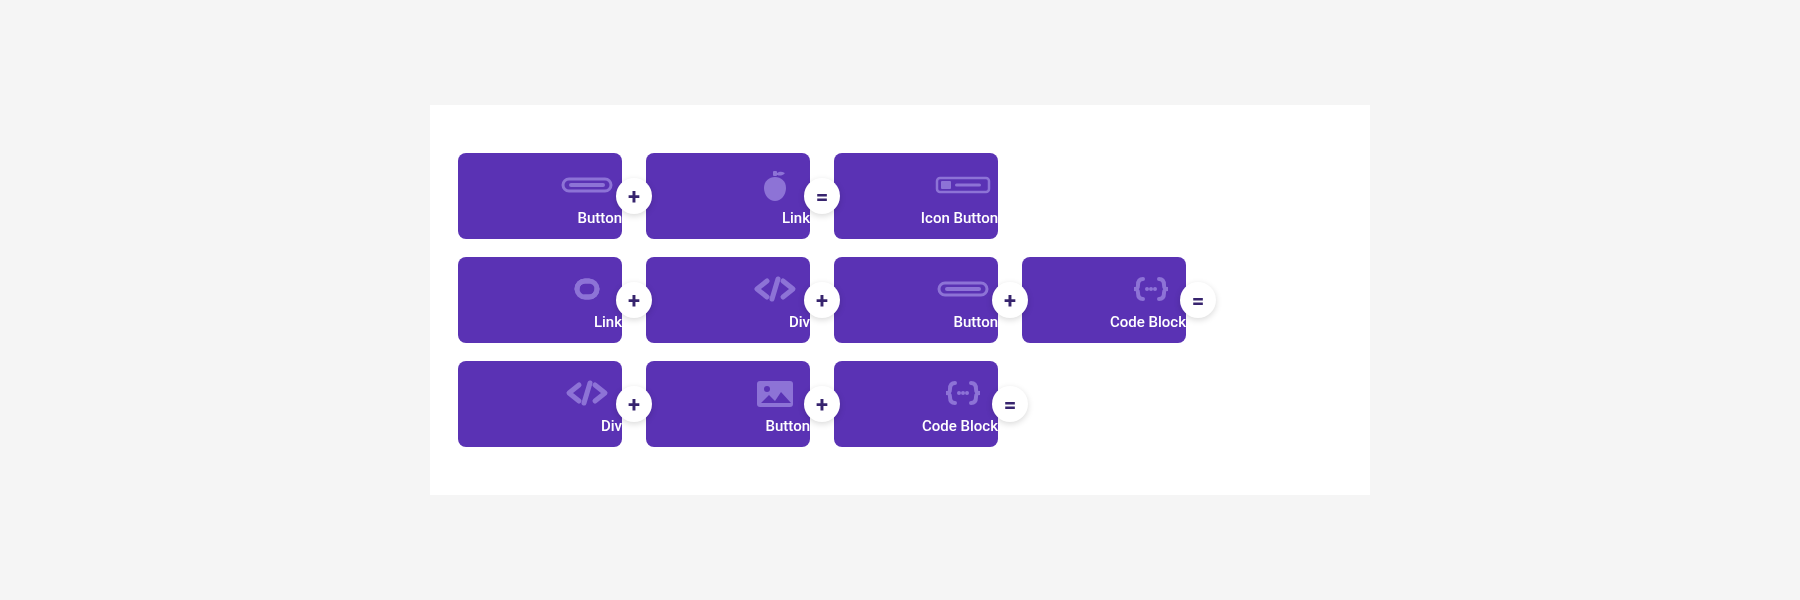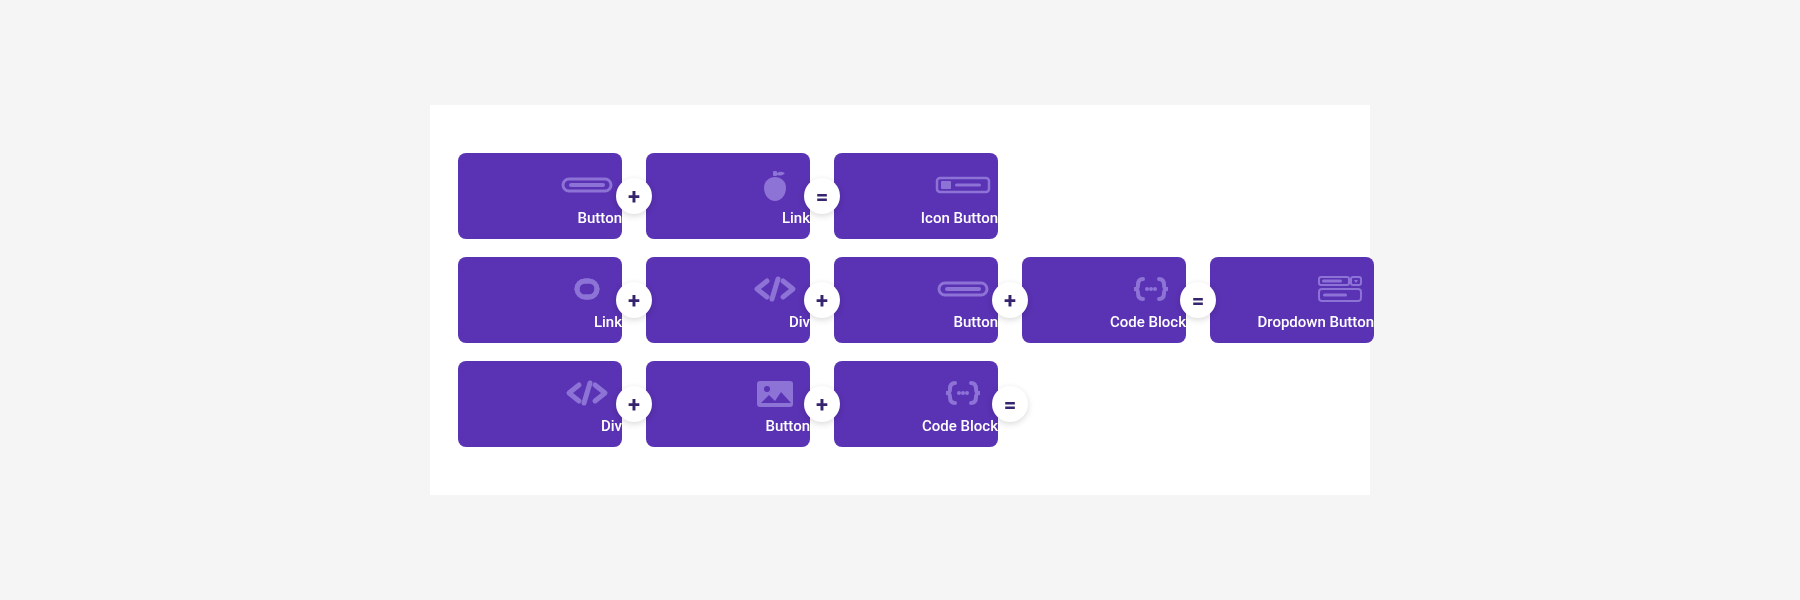--- a/index.html
+++ b/index.html
@@ -167,28 +167,20 @@
         <div class="op">+</div>
         <div class="card">
           <div class="glyph">
             <svg width="70" height="40">
               <use href="#ic-code-block"></use>
             </svg>
           </div>
           <div class="label">Code Block</div>
         </div>
         <div class="op">=</div>
-        <div class="card">
-          <div class="glyph">
-            <svg width="70" height="40">
-              <use href="#ic-dropdown-button"></use>
-            </svg>
-          </div>
-          <div class="label">Dropdown Button</div>
-        </div>
       </div>
       <div class="row">
         <div class="card">
           <div class="glyph">
             <svg width="70" height="40">
               <use href="#ic-div"></use>
             </svg>
           </div>
           <div class="label">Div</div>
         </div>

